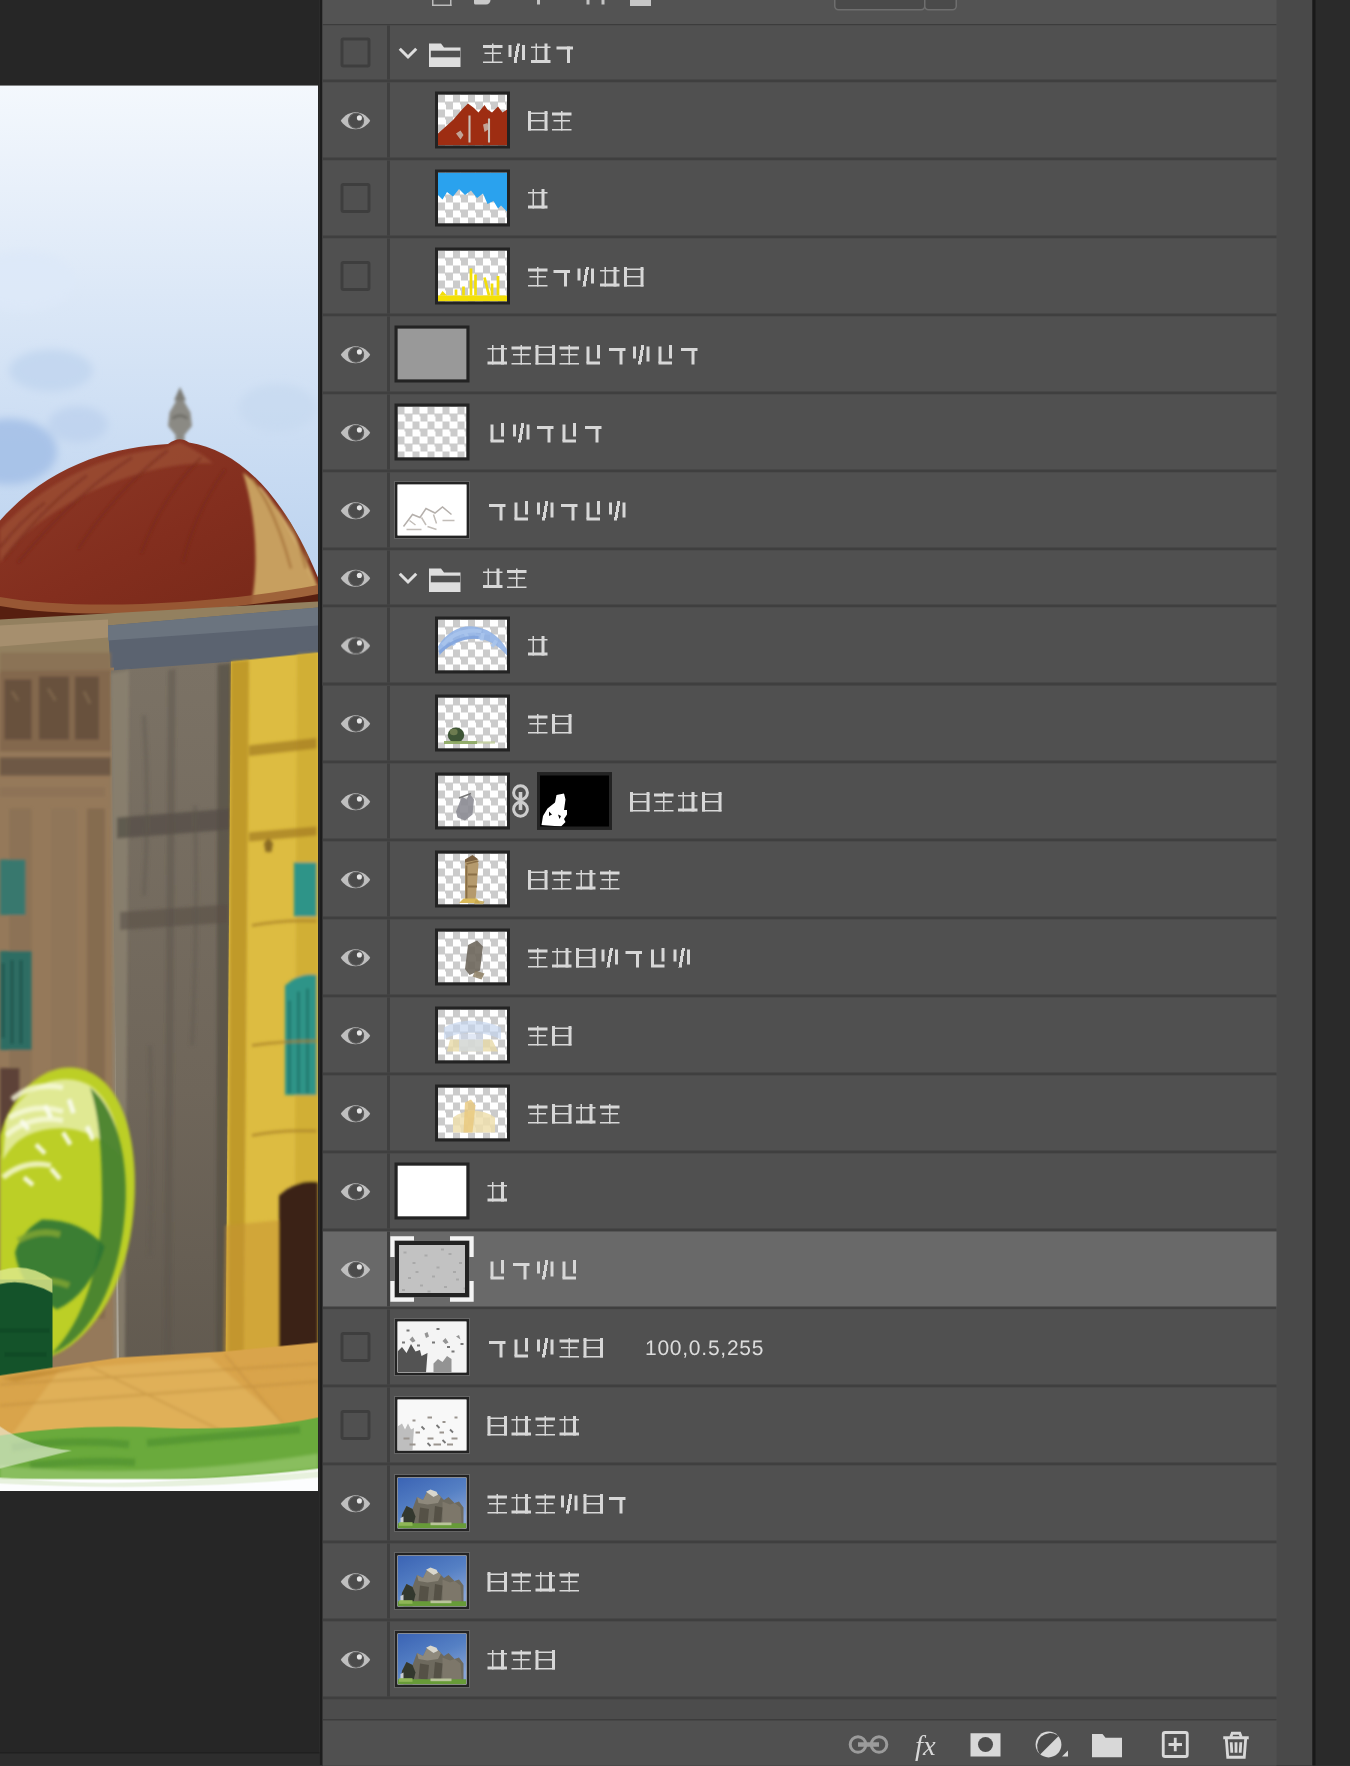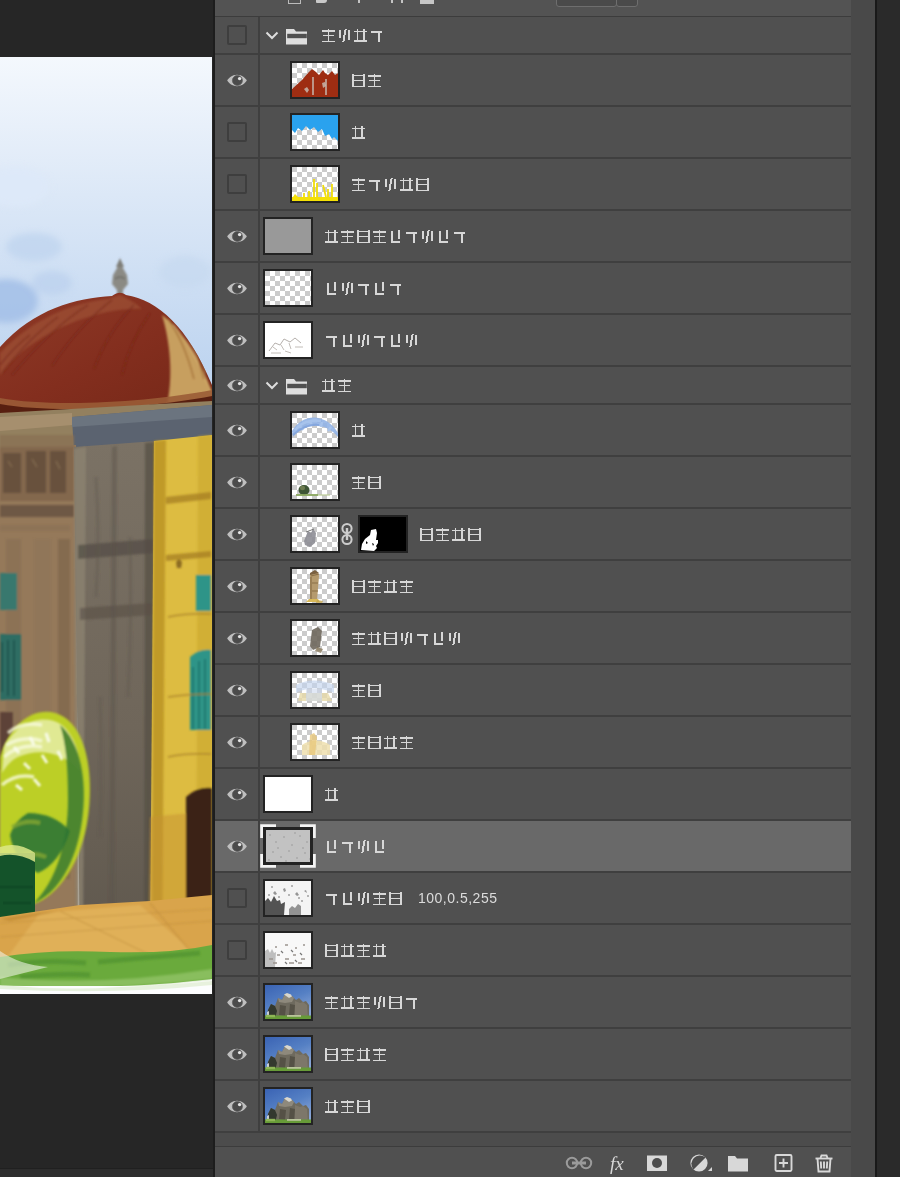--- a/index.html
+++ b/index.html
@@ -46,21 +46,21 @@
     linear-gradient(#d7d7d7,#d7d7d7) 1px 2px/11px 2px no-repeat,
     linear-gradient(#d7d7d7,#d7d7d7) 8px 2px/2px 11px no-repeat; }
   .t2 { background:
     linear-gradient(#d7d7d7,#d7d7d7) 1px 1px/2px 8px no-repeat,
     linear-gradient(#d7d7d7,#d7d7d7) 10px 1px/2px 10px no-repeat,
     linear-gradient(100deg, transparent 6.5px, #d7d7d7 6.5px, #d7d7d7 8.5px, transparent 8.5px) 0px 0px/13px 13px no-repeat; }
   .t3 { background:
     linear-gradient(#d7d7d7,#d7d7d7) 2px 1px/2px 11px no-repeat,
     linear-gradient(#d7d7d7,#d7d7d7) 9px 0px/2px 9px no-repeat,
     linear-gradient(#d7d7d7,#d7d7d7) 2px 11px/9px 2px no-repeat; }
-  .num { color:#dcdcdc; font-size:14px; margin-left:13px; letter-spacing:0.5px; }
+  .num { color:#dcdcdc; font-size:14px; margin-left:25px; letter-spacing:0.5px; }
 
 </style></head>
 <body>
 <div id="stage">
 
 <svg id="canvasArt" viewBox="0 0 212 937" preserveAspectRatio="none">
 <defs>
   <linearGradient id="sky" x1="0" y1="0" x2="0" y2="1">
     <stop offset="0" stop-color="#f4f8fd"></stop>
     <stop offset="0.32" stop-color="#dce8f7"></stop>

